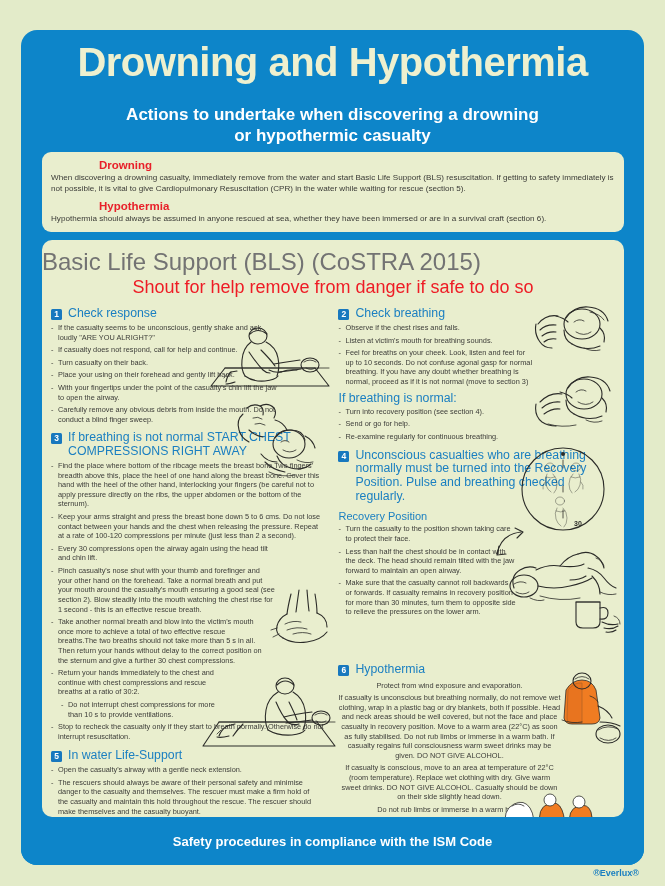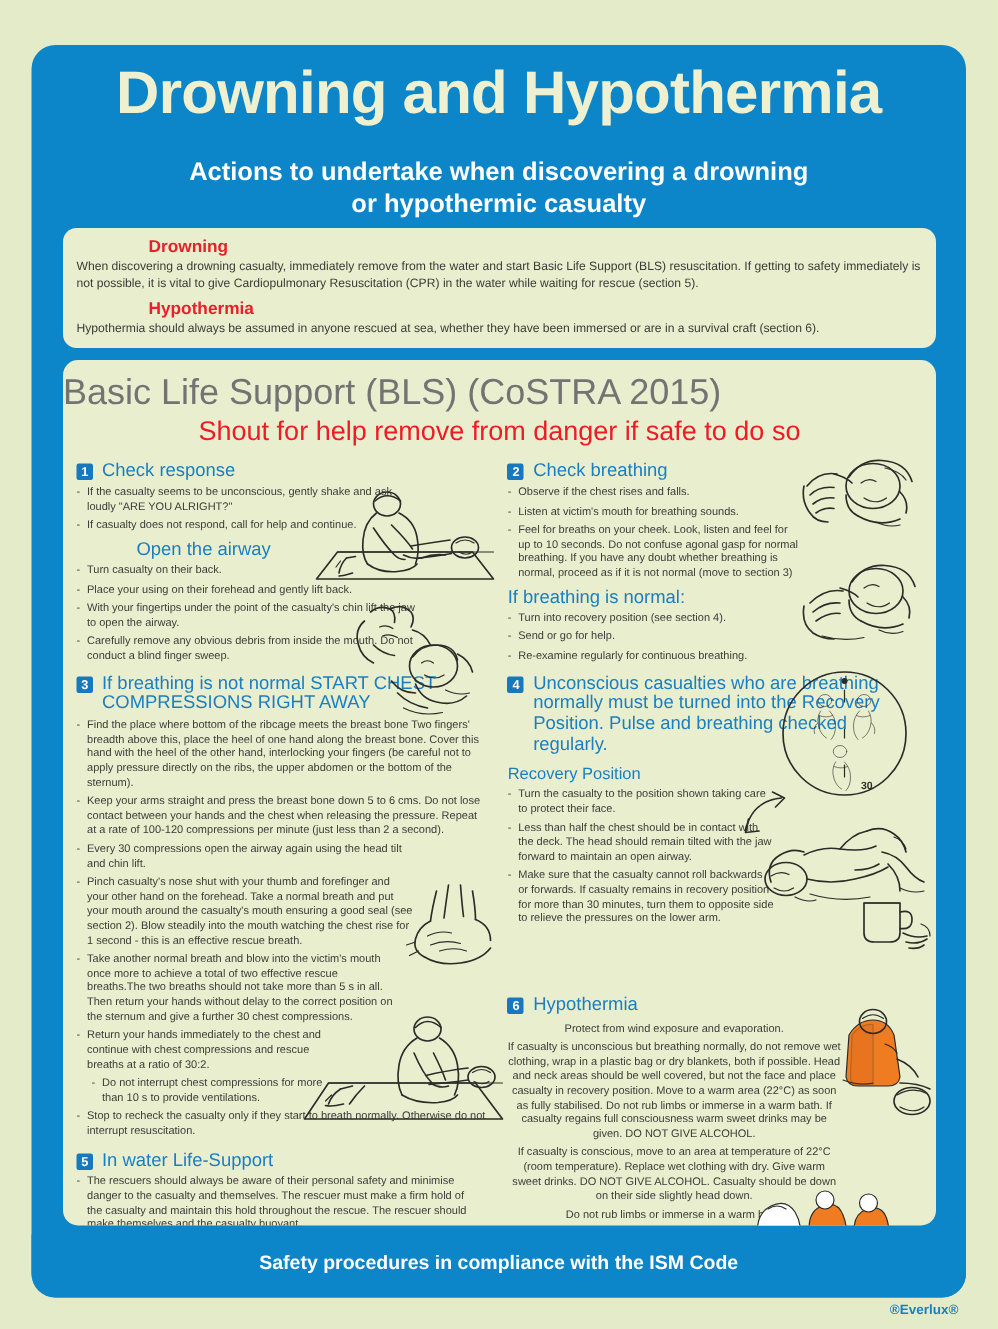--- a/index.html
+++ b/index.html
@@ -139,21 +139,20 @@
       <div class="col-l">
 
         <div class="sec-head">
           <div class="badge">1</div>
           <div class="sec-title">Check response</div>
         </div>
         <ul class="bl" style="width:215px;">
           <li>If the casualty seems to be unconscious, gently shake and ask loudly "ARE YOU ALRIGHT?"</li>
           <li>If casualty does not respond, call for help and continue.</li>
         </ul>
-        <div class="sub-head indent">Open the airway</div>
         <ul class="bl" style="width:232px;">
           <li>Turn casualty on their back.</li>
           <li>Place your using on their forehead and gently lift back.</li>
           <li>With your fingertips under the point of the casualty's chin lift the jaw to open the airway.</li>
           <li>Carefully remove any obvious debris from inside the mouth. Do not conduct a blind finger sweep.</li>
         </ul>
 
         <div class="illus" style="left:152px;top:20px;">
           <svg width="130" height="72" viewBox="0 0 130 72">
             <path class="ln" d="M8 62 L22 44 L112 44 L126 62 Z"></path>
@@ -256,22 +255,22 @@
             <path class="ln" d="M44 48 q-6 6 -10 12"></path>
             <path class="ln2" d="M22 54 l-4 4"></path>
           </svg>
         </div>
 
         <div class="sec-head" style="margin-top:8px;">
           <div class="badge">5</div>
           <div class="sec-title">In water Life-Support</div>
         </div>
         <ul class="bl" style="width:262px;">
+          <li>Open the casualty's airway with a gentle neck extension.</li>
           <li>The rescuers should always be aware of their personal safety and minimise danger to the casualty and themselves. The rescuer must make a firm hold of the casualty and maintain this hold throughout the rescue. The rescuer should make themselves and the casualty buoyant.</li>
-          <li>Open the casualty's airway with a gentle neck extension.</li>
 
         </ul>
 
         <div class="illus" style="left:182px;top:525px;">
           <svg width="105" height="68" viewBox="0 0 105 68">
             <path class="org" d="M40 10 q6 -8 16 -8 q12 0 16 8 l4 26 q-2 6 -10 6 l-22 0 q-8 0 -9 -6 Z"></path>
             <path class="orgd" d="M44 10 q8 -6 16 -4 l0 30 l-14 0 q-4 0 -4 -4 Z" opacity="0.35"></path>
             <ellipse class="wht" cx="56" cy="17" rx="7" ry="8"></ellipse>
             <path class="ln2" d="M50 14 q6 -4 12 0"></path>
             <path class="ln2" d="M52 21 q5 3 9 0"></path>

